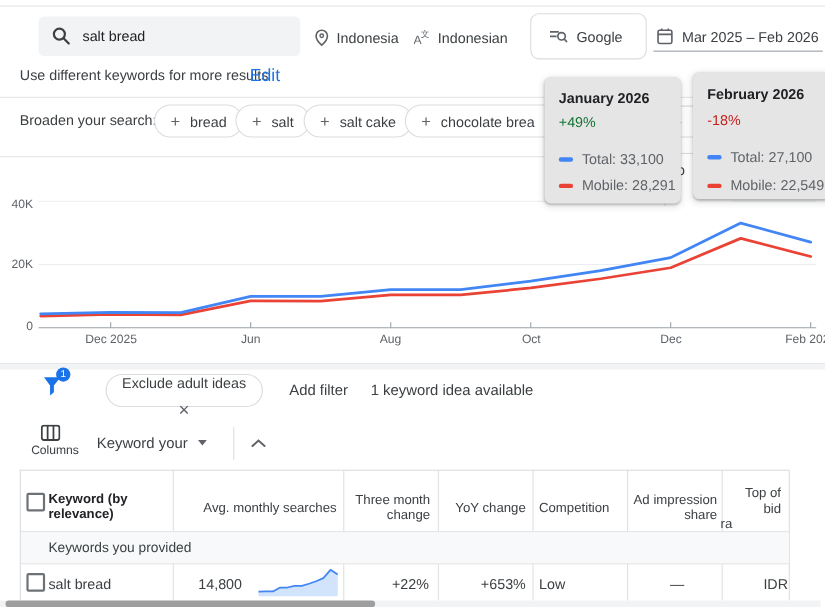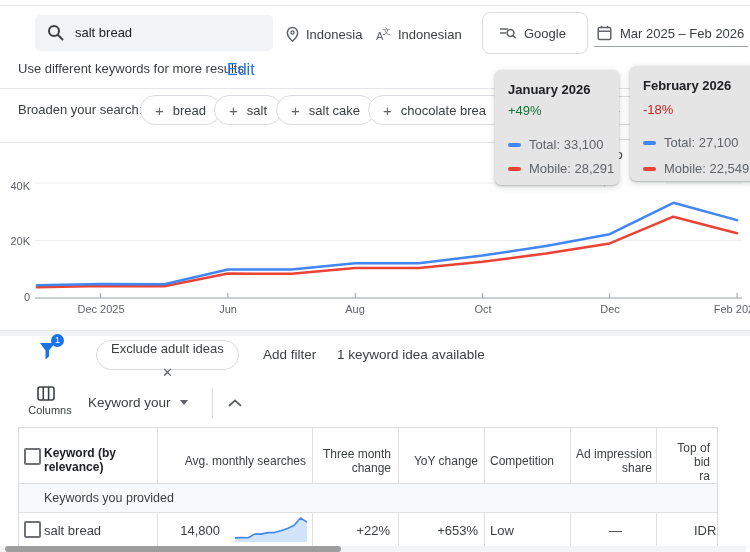--- a/index.html
+++ b/index.html
@@ -202,21 +202,21 @@
 
   <div class="cb" style="left:24px;top:448px;"></div>
   <div class="th" style="left:44px;top:446px;width:96px;font-weight:bold;color:#202124;">Keyword (by relevance)</div>
   <div class="th" style="left:160px;top:454px;width:146px;text-align:right;">Avg. monthly searches</div>
   <div class="th" style="left:318px;top:447px;width:73px;text-align:right;">Three month change</div>
   <div class="th" style="left:398px;top:454px;width:80px;text-align:right;">YoY change</div>
   <div class="th" style="left:490px;top:454px;width:80px;">Competition</div>
   <div class="th" style="left:574px;top:447px;width:78px;text-align:right;">Ad impression share</div>
   <div class="th" style="left:655px;top:441px;width:55px;text-align:right;">Top of</div>
   <div class="th" style="left:655px;top:455px;width:55px;text-align:right;">bid</div>
-  <div class="th" style="left:655px;top:469px;width:55px;text-align:right;">ra</div>
+  <div class="th" style="left:655px;top:469px;width:55px;">ra</div>
 
   <div class="abs" style="left:19px;top:484px;width:698px;height:28px;background:#f8f9fa;">
     <span class="abs" style="left:25px;top:7px;font-size:12.5px;color:#3c4043;">Keywords you provided</span>
   </div>
 
   <div class="cb" style="left:24px;top:521px;"></div>
   <div class="td" style="left:44px;top:523px;">salt bread</div>
   <div class="td" style="left:150px;top:523px;width:70px;text-align:right;">14,800</div>
   <svg id="sparkline" class="abs" style="left:232px;top:513px;" width="78" height="32" viewBox="0 0 78 32">
       <path d="M3.0,29 L 3.0,24.9 L 9.5,24.6 L 16.1,24.7 L 22.6,21.1 L 29.2,21.1 L 35.7,19.6 L 42.3,19.6 L 48.8,17.7 L 55.4,15.4 L 61.9,12.6 L 68.5,5.0 L 75.0,9.2 L 75.0,29 Z" fill="#d2e3fc"></path>

